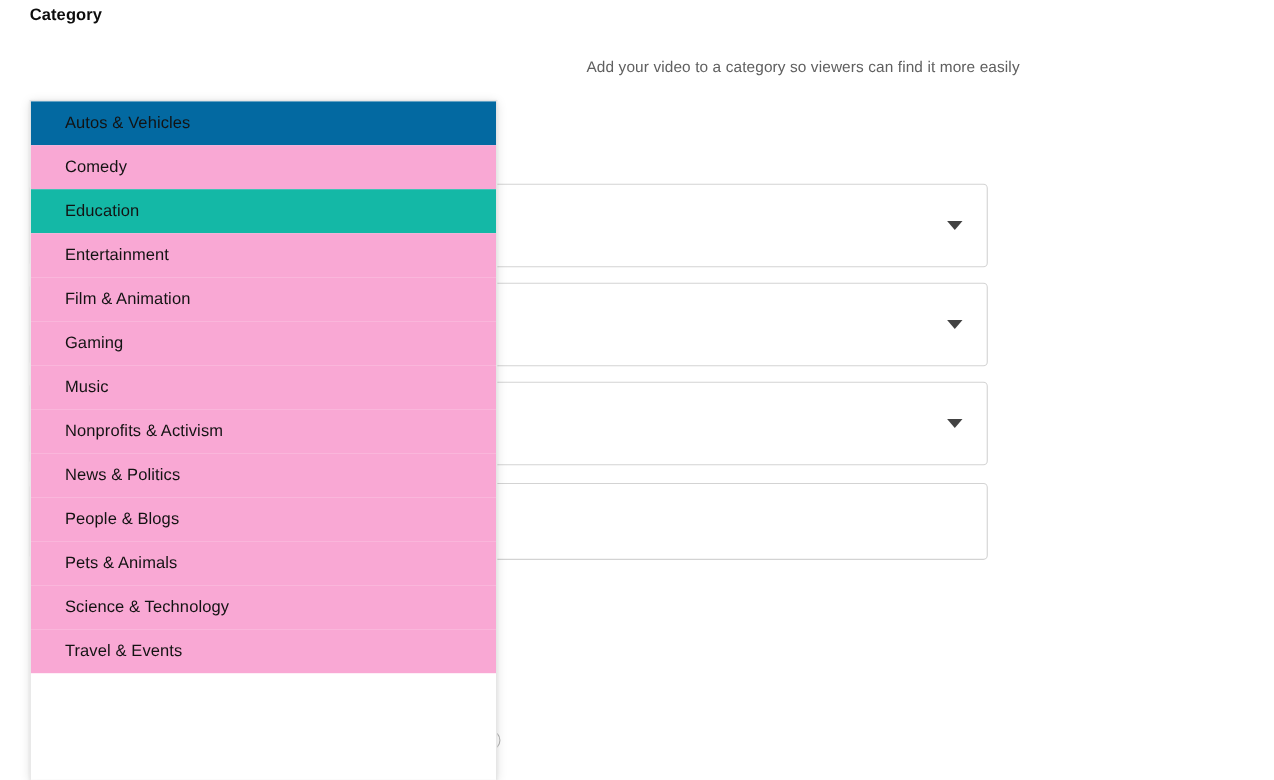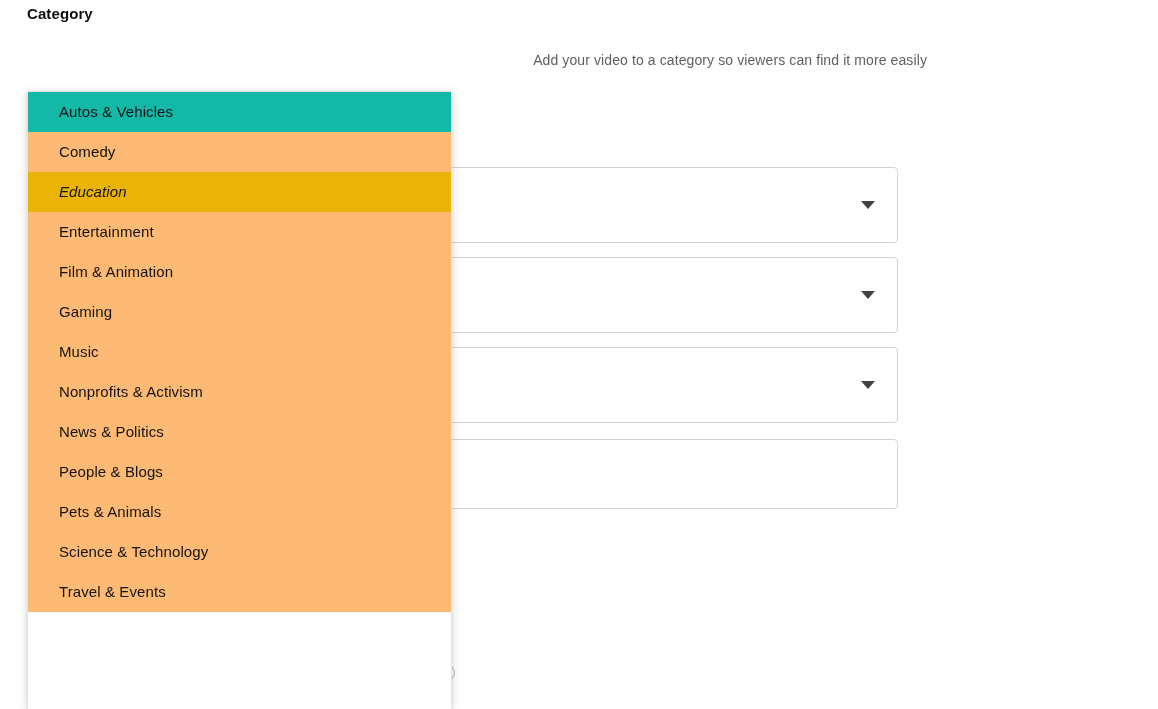--- a/index.html
+++ b/index.html
@@ -129,28 +129,27 @@
   }
   .dropdown-item {
     height: 40px;
     line-height: 40px;
     padding: 0 0 0 31px;
     font-size: 15px;
     color: #131313;
     white-space: nowrap;
     letter-spacing: 0.1px;
     cursor: pointer;
-    background: #fdba74;
+    background: #f9a8d4;
   }
   .dropdown-item.hovered {
-    background: #14b8a6;
+    background: #0369a1;
   }
   .dropdown-item.selected {
-    background: #eab308;
-    font-style: italic;
+    background: #14b8a6;
   }
 </style>
 </head>
 <body>
 
 <div class="form-layer">
 
   <div class="field-box select-box field-1">
     <span class="field-arrow"></span>
   </div>

